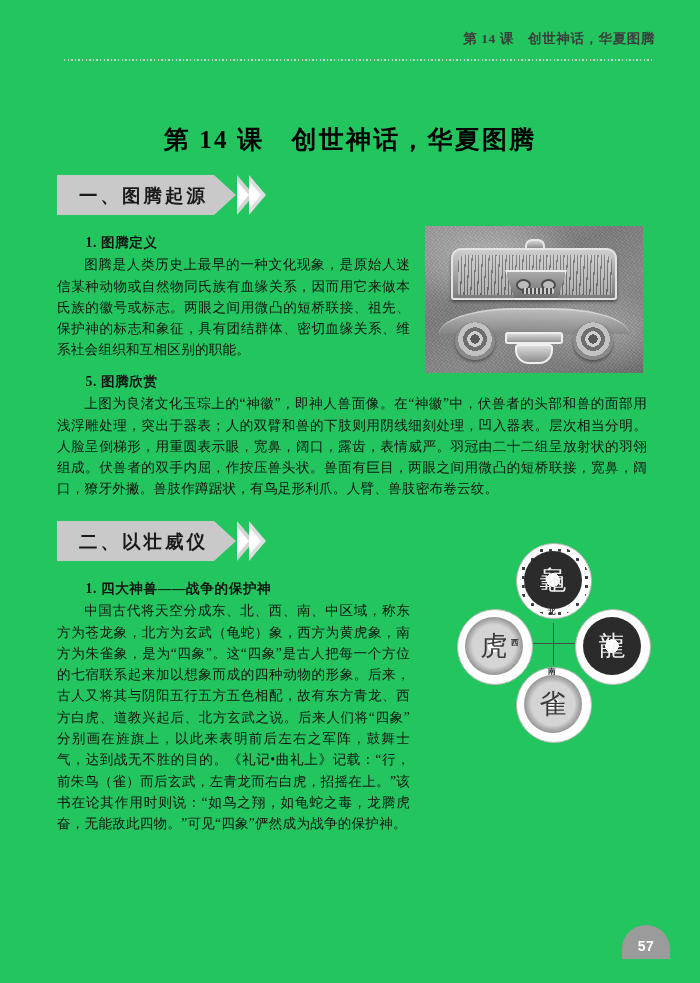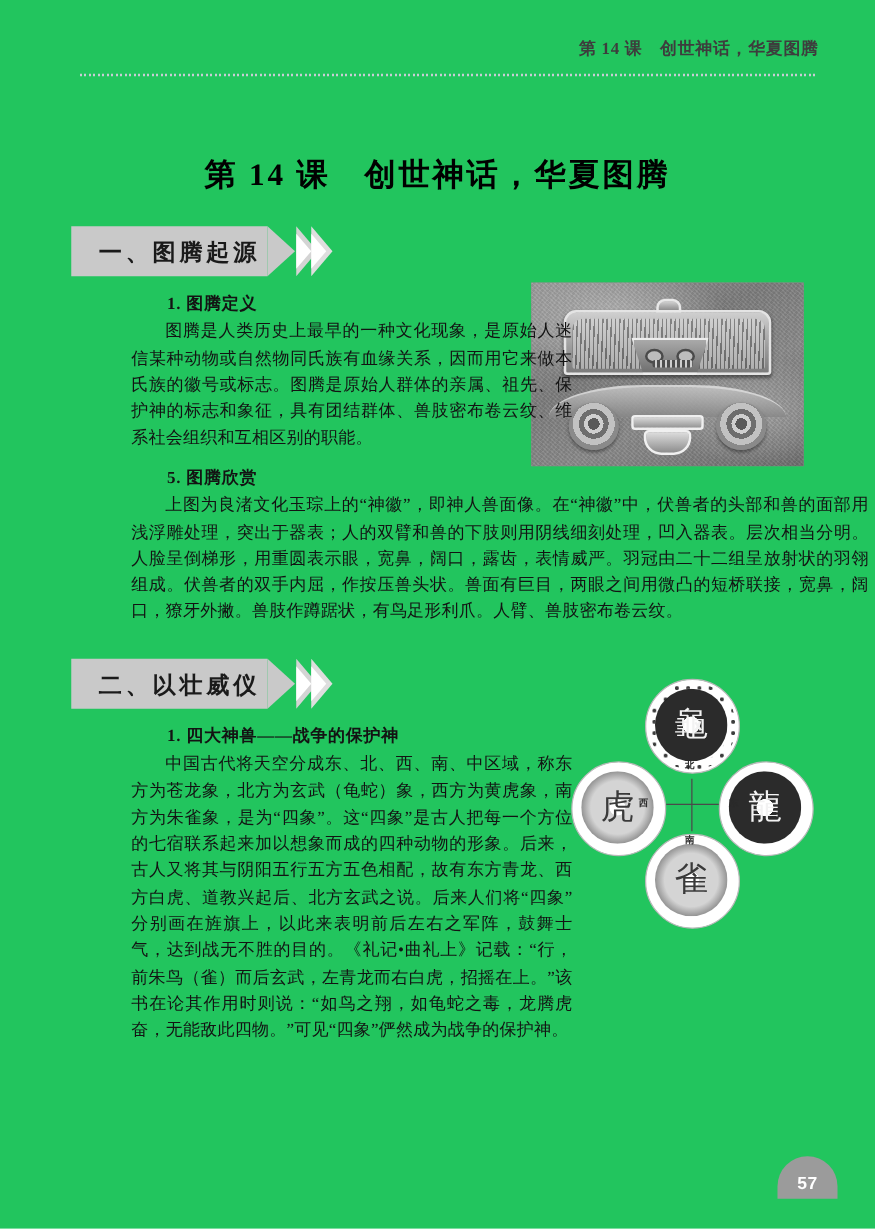--- a/index.html
+++ b/index.html
@@ -63,21 +63,21 @@
     color: #000000;
     font-family: "Liberation Serif", "DejaVu Serif", serif;
   }
 
   
   .section-banner {
     position: absolute;
     height: 52px;
     left: 57px;
     display: flex;
-    align-items: center;
+    align-items: flex-start;
   }
   .banner-body {
     position: relative;
     height: 40px;
     background: #c9c9c9;
     display: flex;
     align-items: center;
     padding: 0 6px 0 22px;
     box-sizing: border-box;
   }
@@ -122,21 +122,20 @@
   
   .body-text {
     position: absolute;
     font-size: 13.6px;
     line-height: 21.3px;
     letter-spacing: 0.2px;
     text-align: justify;
     text-justify: inter-ideograph;
     color: #131313;
     font-family: "Liberation Serif", "DejaVu Serif", serif;
-    margin-left: 48px;
   }
   .sub-head {
     font-size: 13.6px;
     font-weight: 700;
     margin: 0 0 1px 0;
     padding-left: 2.1em;
     letter-spacing: 0.6px;
   }
   .para {
     margin: 0;
@@ -423,21 +422,21 @@
       <div class="beast-brow"></div>
       <span class="beast-eye l"></span>
       <span class="beast-eye r"></span>
       <span class="beast-nose"></span>
       <span class="beast-mouth"></span>
     </div>
   </div>
 
   <div class="body-text" style="left:57px; top:232px; width:353px;">
     <div class="sub-head">1. 图腾定义</div>
-    <p class="para">图腾是人类历史上最早的一种文化现象，是原始人迷信某种动物或自然物同氏族有血缘关系，因而用它来做本氏族的徽号或标志。图腾是原始人群体的亲属、祖先、保护神的标志和象征，具有团结群体、兽肢密布卷云纹、维系社会组织和互相区别的职能。</p>
+    <p class="para">图腾是人类历史上最早的一种文化现象，是原始人迷信某种动物或自然物同氏族有血缘关系，因而用它来做本氏族的徽号或标志。两眼之间用微凸的短桥联接、祖先、保护神的标志和象征，具有团结群体、密切血缘关系、维系社会组织和互相区别的职能。</p>
   </div>
 
   <div class="body-text" style="left:57px; top:371px; width:590px;">
     <div class="sub-head">5. 图腾欣赏</div>
     <p class="para">上图为良渚文化玉琮上的“神徽”，即神人兽面像。在“神徽”中，伏兽者的头部和兽的面部用浅浮雕处理，突出于器表；人的双臂和兽的下肢则用阴线细刻处理，凹入器表。层次相当分明。人脸呈倒梯形，用重圆表示眼，宽鼻，阔口，露齿，表情威严。羽冠由二十二组呈放射状的羽翎组成。伏兽者的双手内屈，作按压兽头状。兽面有巨目，两眼之间用微凸的短桥联接，宽鼻，阔口，獠牙外撇。兽肢作蹲踞状，有鸟足形利爪。人臂、兽肢密布卷云纹。</p>
   </div>
 
   <div class="section-banner" style="top:521px;">
     <div class="banner-body">
       <span class="banner-label">二、以壮威仪</span>

